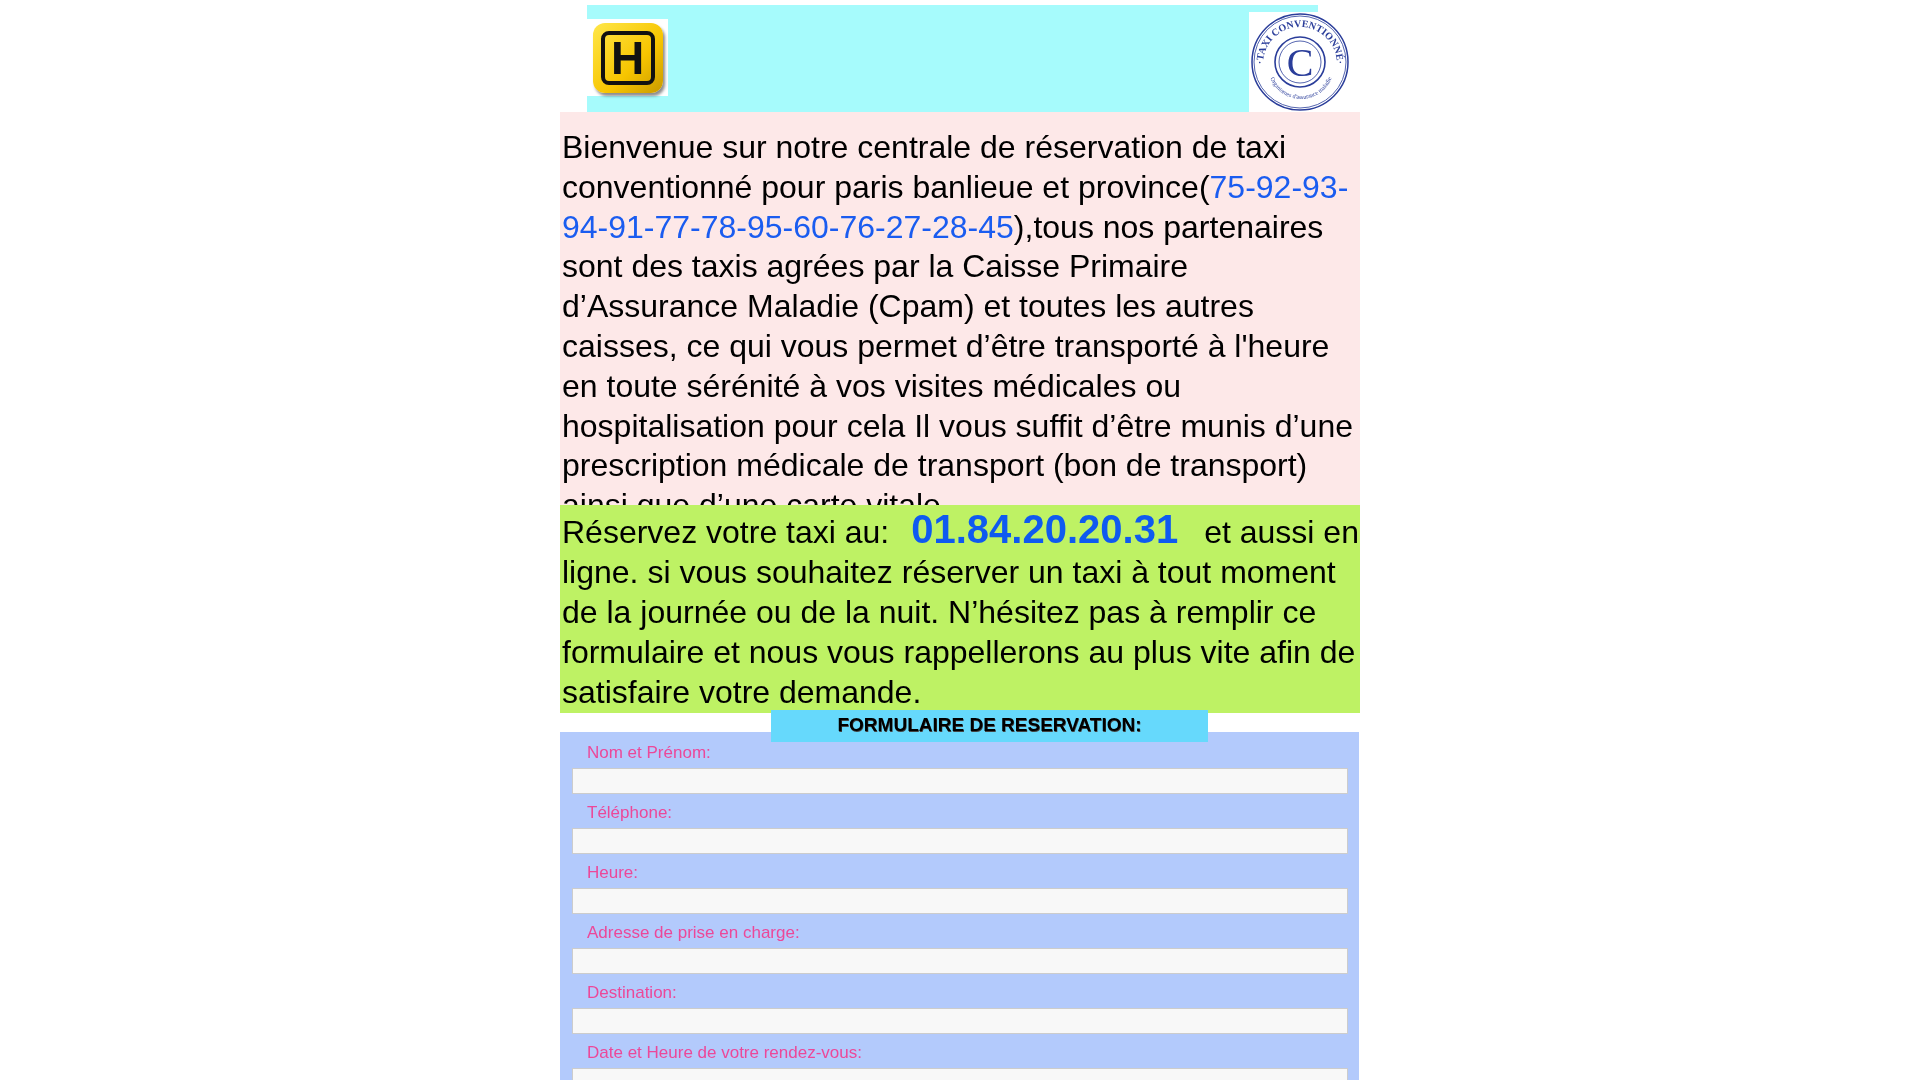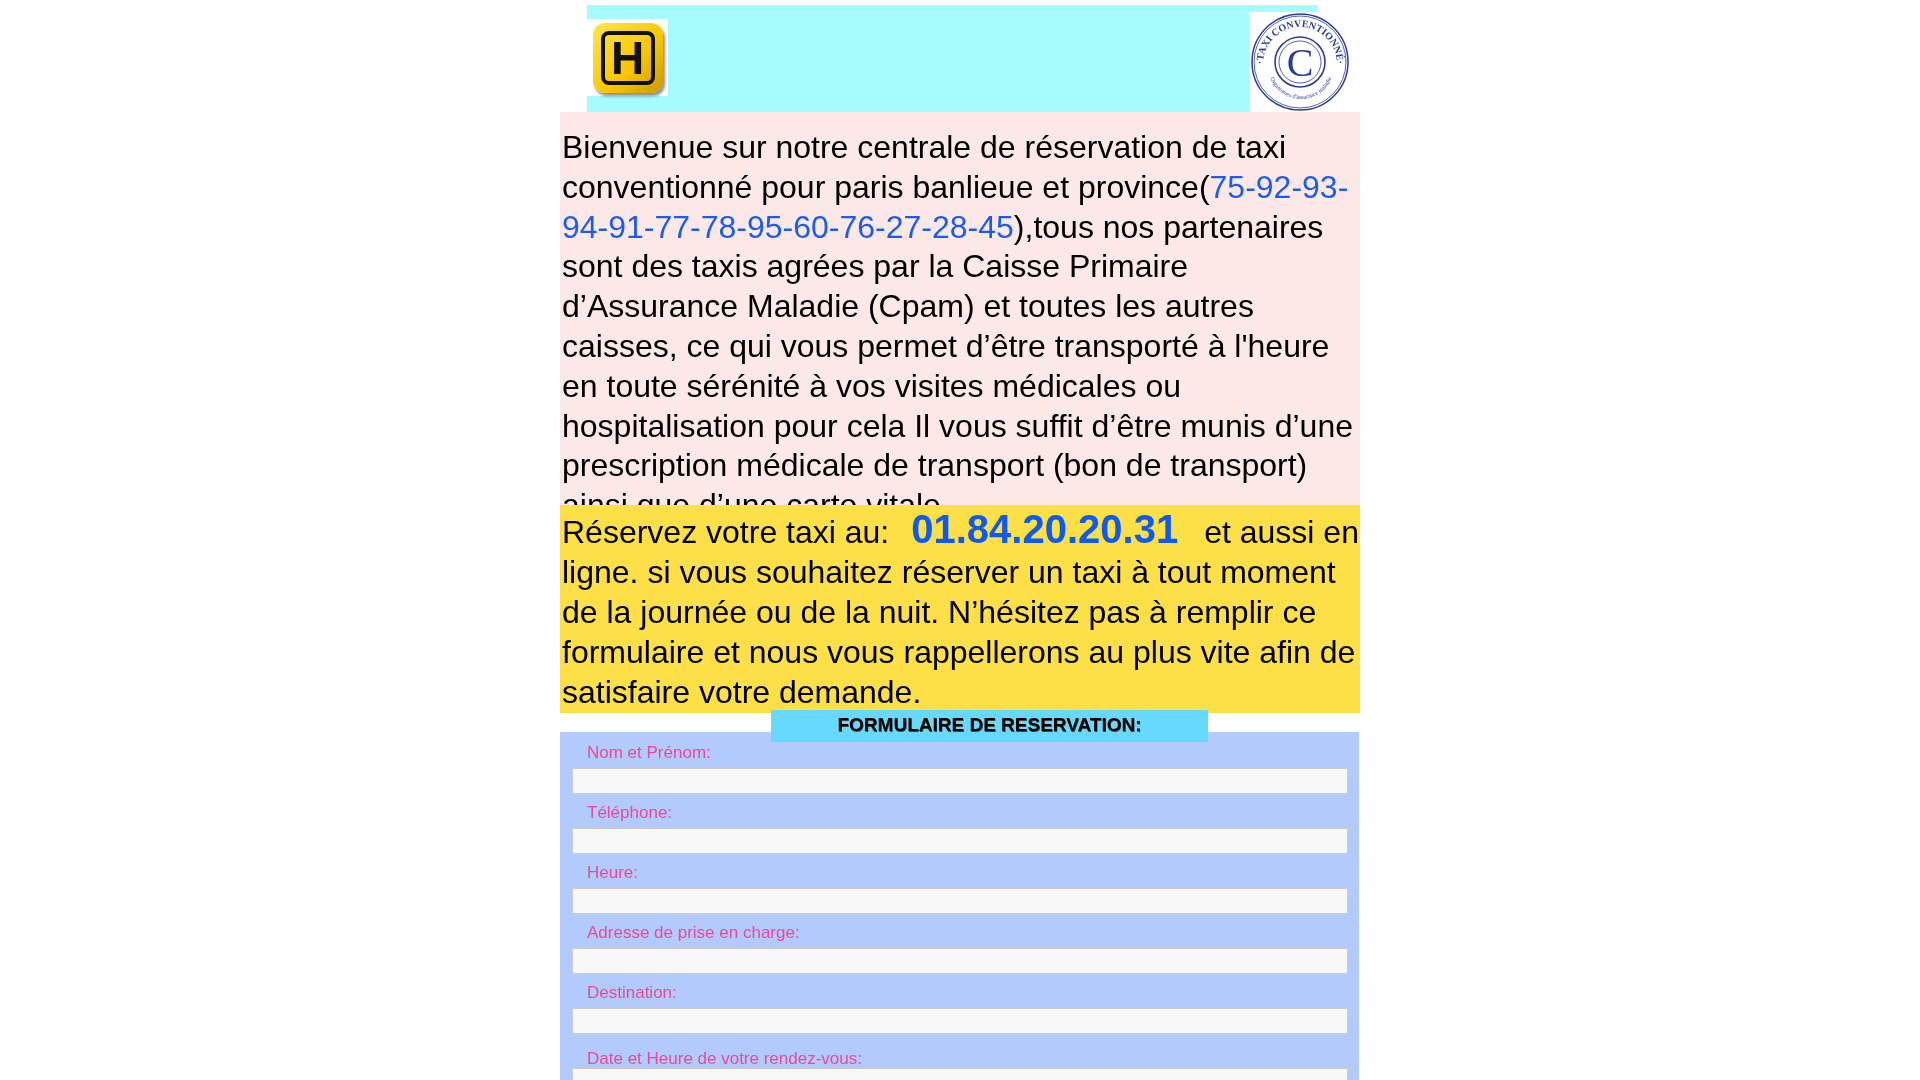--- a/index.html
+++ b/index.html
@@ -8,21 +8,21 @@
   #header-bg { left:587px; top:5px; width:731px; height:107px; background:#a6fbfc; }
   #h-icon-box { left:587px; top:19px; width:81px; height:77px; background:#ffffff; display:flex; align-items:center; justify-content:center; }
   #h-icon { width:70px; height:70px; border-radius:12px; background:linear-gradient(135deg,#ffe74a 0%,#f7c500 60%,#c99a00 100%); box-shadow:2px 3px 3px rgba(0,0,0,0.45); display:flex; align-items:center; justify-content:center; }
   #h-icon .inner { width:54px; height:54px; border:4px solid #111; border-radius:8px; box-sizing:border-box; display:flex; align-items:center; justify-content:center; font-family:"Liberation Sans", sans-serif; font-weight:bold; font-size:46px; color:#111; line-height:1; }
   #title-block { left:668px; top:5px; width:581px; height:107px; text-align:center; font-size:43px; line-height:52px; padding-top:2px; }
   #title-block div { white-space:nowrap; }
   #logo-box { left:1249px; top:12px; width:103px; height:100px; background:#ffffff; }
   #intro { left:560px; top:112px; width:800px; height:393px; background:#fde8e8; }
   #intro p, #reserve p { margin:0; padding:16px 0 0 2px; font-size:32px; line-height:39.8px; }
   .blue { color:#1a5cf0; }
-  #reserve { left:560px; top:505px; width:800px; height:208px; background:#fde047; }
+  #reserve { left:560px; top:505px; width:800px; height:208px; background:#bef264; }
   #reserve p { line-height:40px; padding-top:4px; }
   .phone { color:#0f5af0; font-weight:bold; font-size:40px; margin:0 26px 0 22px; }
   #form-bg { left:560px; top:732px; width:799px; height:348px; background:#b3cafc; }
   #form-title { left:771px; top:710px; width:437px; height:32px; background:#66d9fc; text-align:center; font-weight:bold; font-size:19px; line-height:30px; text-shadow:0.5px 0.5px 0 #444; }
   .field-label { position:absolute; left:587px; font-size:17px; color:#ec4899; }
   .field-input { position:absolute; left:572px; width:776px; height:26px; background:#f8f8f8; border:1px solid #cccccc; box-sizing:border-box; padding:0 6px; font-size:15px; font-family:"Liberation Sans", sans-serif; outline:none; }
 </style>
 </head>
 <body>
 
@@ -76,14 +76,14 @@
 
 <label class="field-label" style="top:863px;">Heure:</label>
 <input class="field-input" style="top: 888px;" type="text" value="">
 
 <label class="field-label" style="top:923px;">Adresse de prise en charge:</label>
 <input class="field-input" style="top: 948px;" type="text" value="">
 
 <label class="field-label" style="top:983px;">Destination:</label>
 <input class="field-input" style="top: 1008px;" type="text" value="">
 
-<label class="field-label" style="top:1043px;margin-top:6px;">Date et Heure de votre rendez-vous:</label>
+<label class="field-label" style="top:1043px;">Date et Heure de votre rendez-vous:</label>
 <input class="field-input" style="top: 1068px;" type="text" value="">
 
 </body></html>

